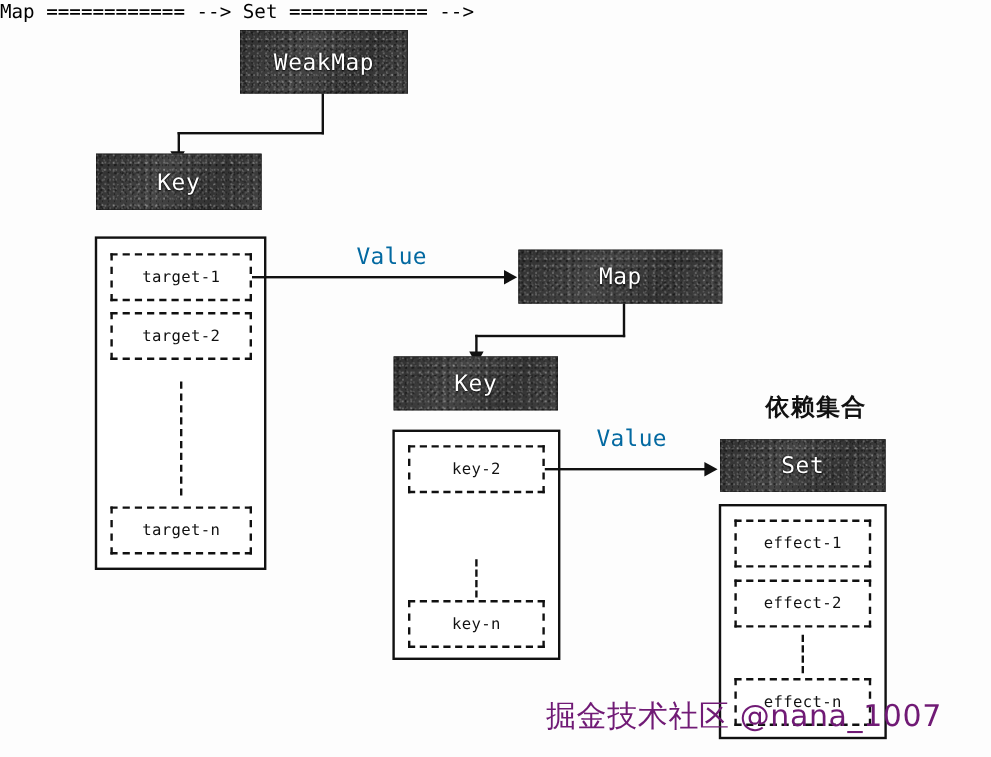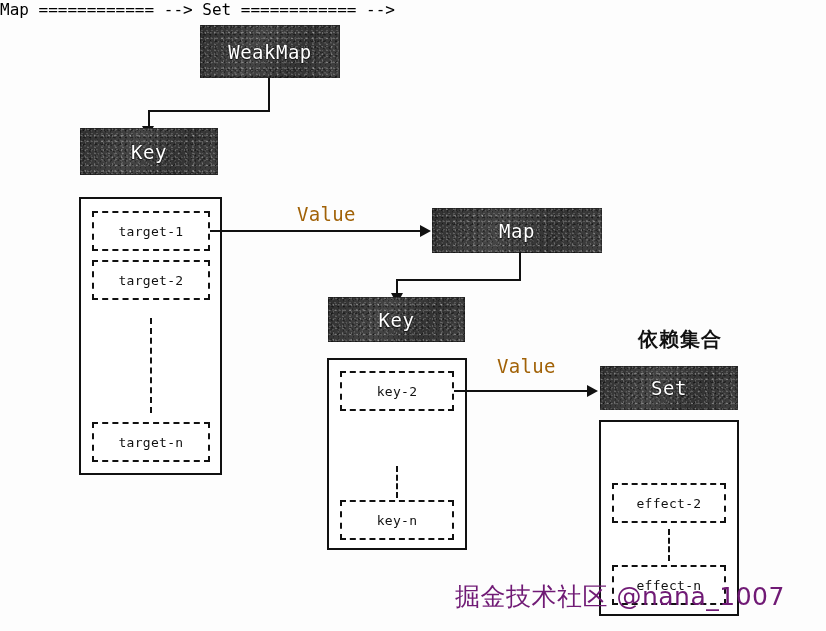--- a/index.html
+++ b/index.html
@@ -94,21 +94,21 @@
     width: 0; height: 0;
     border-top: 6px solid transparent;
     border-bottom: 6px solid transparent;
     border-left: 11px solid #111111;
   }
 
   
   .edge-label {
     position: absolute;
     font-size: 19px;
-    color: #a16207;
+    color: #0369a1;
     letter-spacing: .3px;
     white-space: nowrap;
   }
   .cn-label {
     position: absolute;
     font-family: "DejaVu Sans", "Liberation Sans", sans-serif;
     font-size: 20px;
     font-weight: bold;
     color: #111111;
     white-space: nowrap;
@@ -200,20 +200,21 @@
 
   <div class="cn-label" style="left:614px; top:326px;">依赖集合</div>
 
   <div class="dark-box" style="left:600px; top:366px; width:138px; height:44px;">
     <span class="lbl">Set</span>
   </div>
 
   
   <div class="container-box" style="left:599px; top:420px; width:140px; height:196px;"></div>
 
+  <div class="cell" style="left:612px; top:433px; width:114px; height:40px;">effect-1</div>
 
   <div class="cell" style="left:612px; top:483px; width:114px; height:40px;">effect-2</div>
 
   <div class="vdots" style="left:668px; top:529px; height:32px;"></div>
 
   <div class="cell" style="left:612px; top:565px; width:114px; height:40px;">effect-n</div>
 
   
   <div class="watermark" style="left:455px; top:580px;">掘金技术社区 @nana_1007</div>
 

